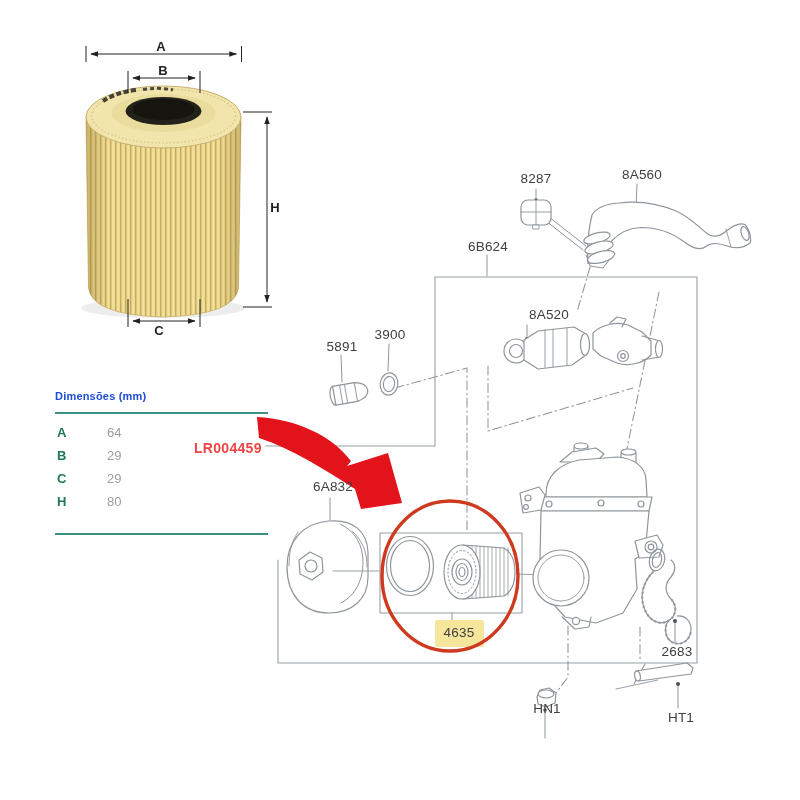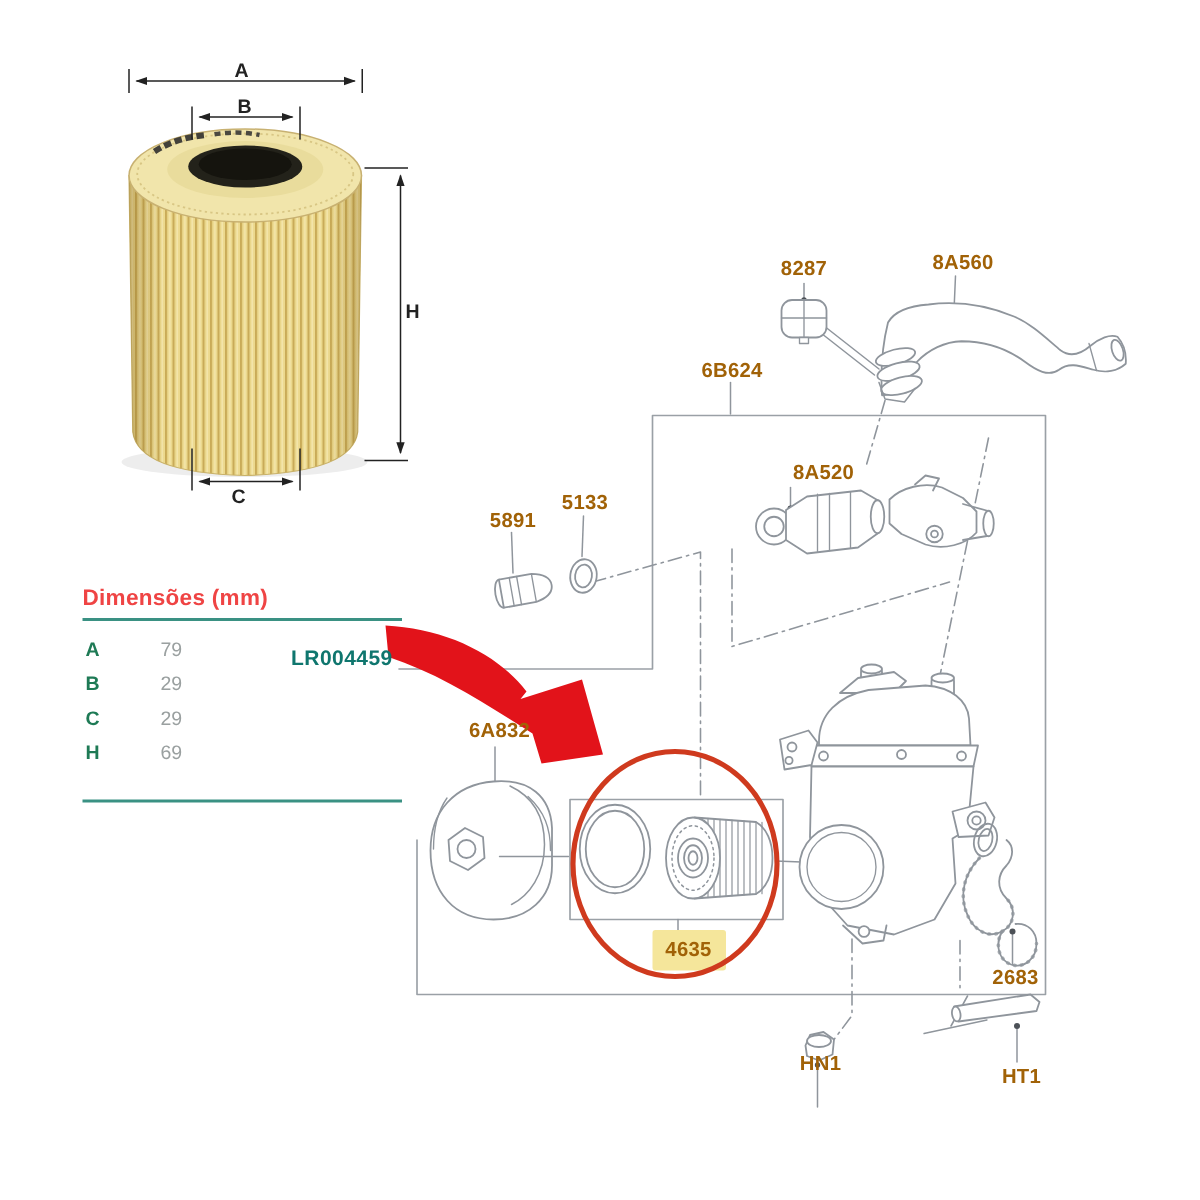--- a/index.html
+++ b/index.html
@@ -3,38 +3,38 @@
 <meta charset="utf-8">
 <style>
   html,body{margin:0;padding:0;background:#fff;}
   .canvas{
     position:relative;width:800px;height:800px;background:#ffffff;
     font-family:"Liberation Sans", sans-serif;overflow:hidden;
   }
   .art{position:absolute;left:0;top:0;}
   .plabel{
     position:absolute;transform:translateX(-50%);
-    color:#a16207;font-weight:700;font-size:13.5px;white-space:nowrap;
+    color:#404040;font-weight:400;font-size:13.5px;white-space:nowrap;
     line-height:1.1;letter-spacing:.2px;
   }
   .dimletter{
     position:absolute;transform:translateX(-50%);
     color:#222;font-weight:700;font-size:13px;line-height:1;
   }
   .tbl-title{
     position:absolute;left:55px;top:390px;
-    color:#ef4444;font-weight:700;font-size:15px;letter-spacing:.2px;
+    color:#1d4ed8;font-weight:700;font-size:11px;letter-spacing:.2px;
   }
   .tbl-rule{position:absolute;left:55px;width:213px;height:2px;background:#3a9183;}
   .tbl-row{position:absolute;left:55px;width:160px;height:16px;font-size:13px;line-height:16px;}
   .tbl-row .tl{position:absolute;left:2px;color:#1e7a55;font-weight:700;}
   .tbl-row .tv{position:absolute;left:52px;color:#9aa0a0;font-weight:400;}
   .refnum{
-    position:absolute;left:194px;top:430px;
-    color:#0f766e;font-weight:700;font-size:14px;letter-spacing:.3px;
+    position:absolute;left:194px;top:440px;
+    color:#ef4444;font-weight:700;font-size:14px;letter-spacing:.3px;
   }
 </style>
 </head>
 <body>
 
 <div class="canvas">
 
   <svg class="art" width="800" height="800" viewBox="0 0 800 800">
     <defs>
       <pattern id="pleats" width="5" height="10" patternUnits="userSpaceOnUse">
@@ -254,43 +254,43 @@
 
   <div class="dimletter" style="left:161px;top:40px">A</div>
   <div class="dimletter" style="left:163px;top:64px">B</div>
   <div class="dimletter" style="left:275px;top:201px">H</div>
   <div class="dimletter" style="left:159px;top:324px">C</div>
 
   <div class="tbl-title">Dimensões (mm)</div>
   <div class="tbl-rule" style="top:412px"></div>
   <div class="tbl-row" style="top:425px">
     <span class="tl">A</span>
-    <span class="tv">79</span>
+    <span class="tv">64</span>
   </div>
   <div class="tbl-row" style="top:448px">
     <span class="tl">B</span>
     <span class="tv">29</span>
   </div>
   <div class="tbl-row" style="top:471px">
     <span class="tl">C</span>
     <span class="tv">29</span>
   </div>
   <div class="tbl-row" style="top:494px">
     <span class="tl">H</span>
-    <span class="tv">69</span>
+    <span class="tv">80</span>
   </div>
   <div class="tbl-rule" style="top:533px"></div>
 
   <div class="refnum">LR004459</div>
 
   <div class="plabel" style="left:536px;top:172px">8287</div>
   <div class="plabel" style="left:642px;top:168px">8A560</div>
   <div class="plabel" style="left:488px;top:240px">6B624</div>
   <div class="plabel" style="left:549px;top:308px">8A520</div>
   <div class="plabel" style="left:342px;top:340px">5891</div>
-  <div class="plabel" style="left:390px;top:328px">5133</div>
+  <div class="plabel" style="left:390px;top:328px">3900</div>
   <div class="plabel" style="left:333px;top:480px">6A832</div>
   <div class="plabel" style="left:677px;top:645px">2683</div>
   <div class="plabel" style="left:681px;top:711px">HT1</div>
   <div class="plabel" style="left:547px;top:702px">HN1</div>
   <div class="plabel" style="left:459px;top:626px">4635</div>
 
 </div>
 
 </body></html>

